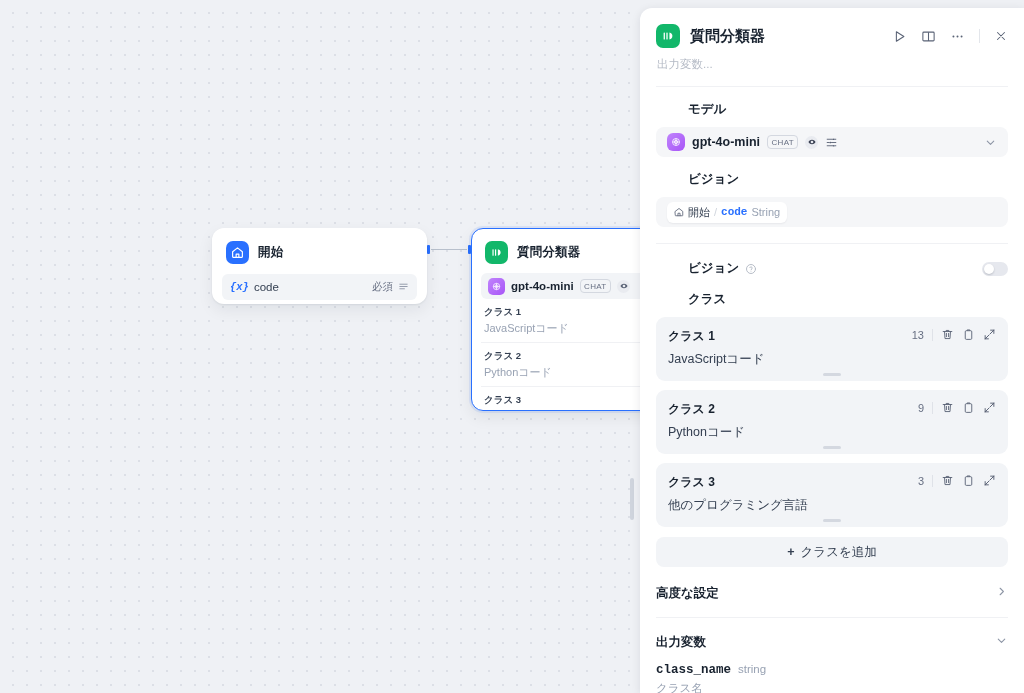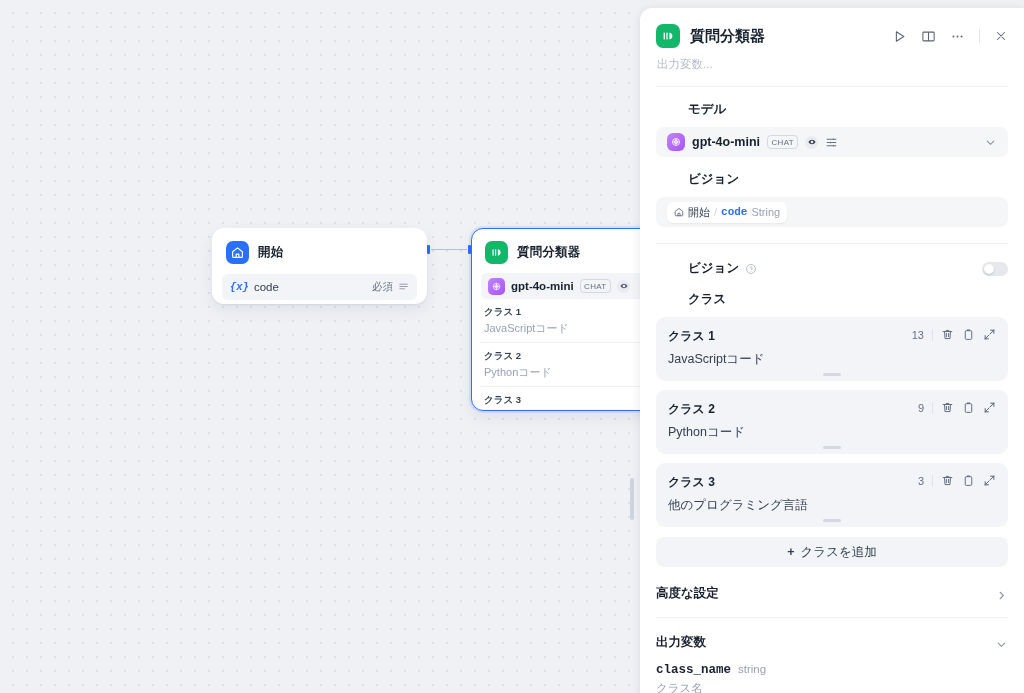--- a/index.html
+++ b/index.html
@@ -224,21 +224,21 @@
   }
   .add-btn {
     margin-top: 10px;
     height: 30px; background: #f2f4f7; border-radius: 8px;
     display:flex;align-items:center;justify-content:center; gap:6px;
     font-size: 12.5px; color: #354052; cursor: pointer;
   }
 
   .collapse-row {
     padding: 16px 16px 15px 16px;
-    display: flex; align-items: flex-end;
+    display: flex; align-items: flex-start;
   }
   .collapse-row .lab { font-size: 12.5px; font-weight: bold; color: #18222f; }
   .collapse-row .ic { margin-left: auto; display:flex; }
 
   .out-var {
     padding: 2px 16px 0 16px;
   }
   .out-name {
     font-family: "Liberation Mono","DejaVu Sans Mono",monospace;
     font-size: 12.5px; font-weight: bold; color: #18222f;

